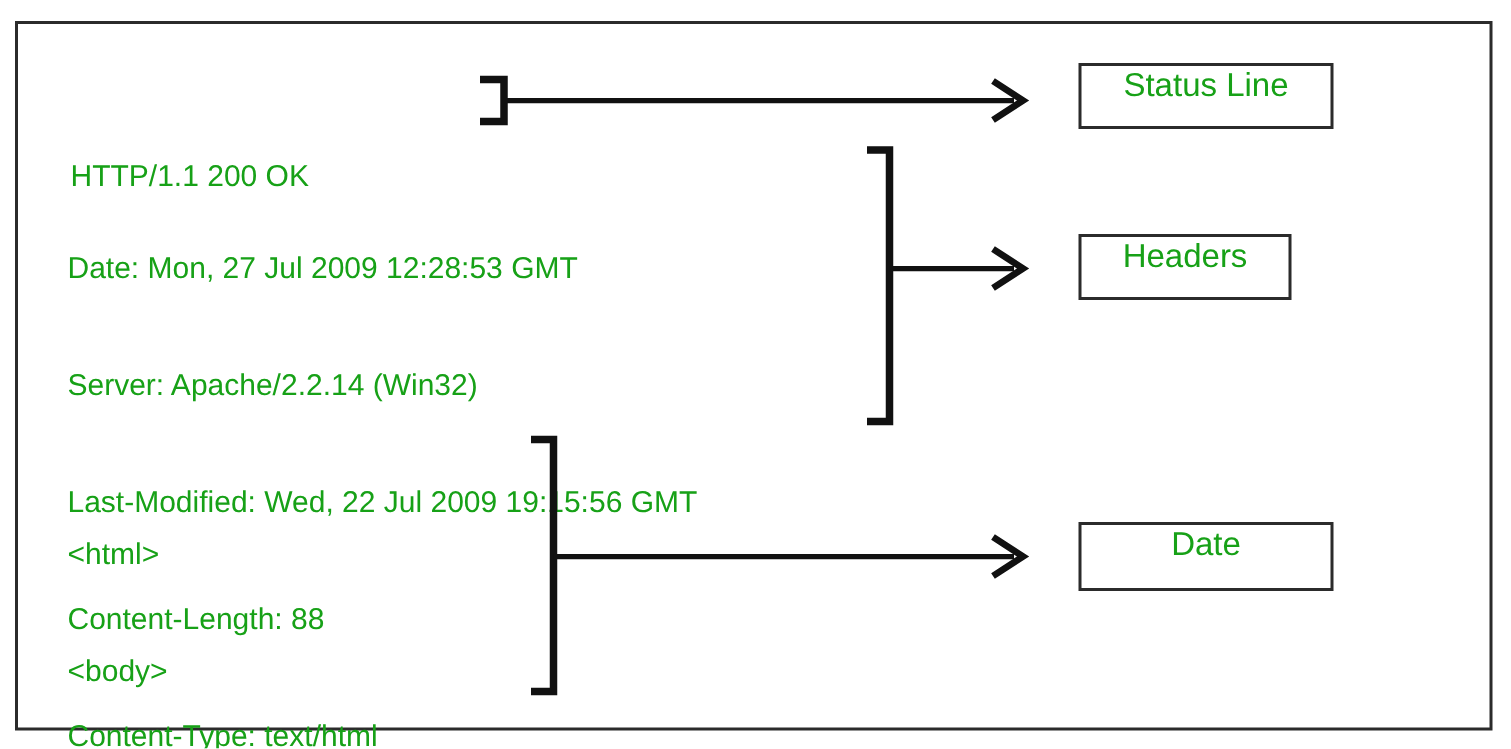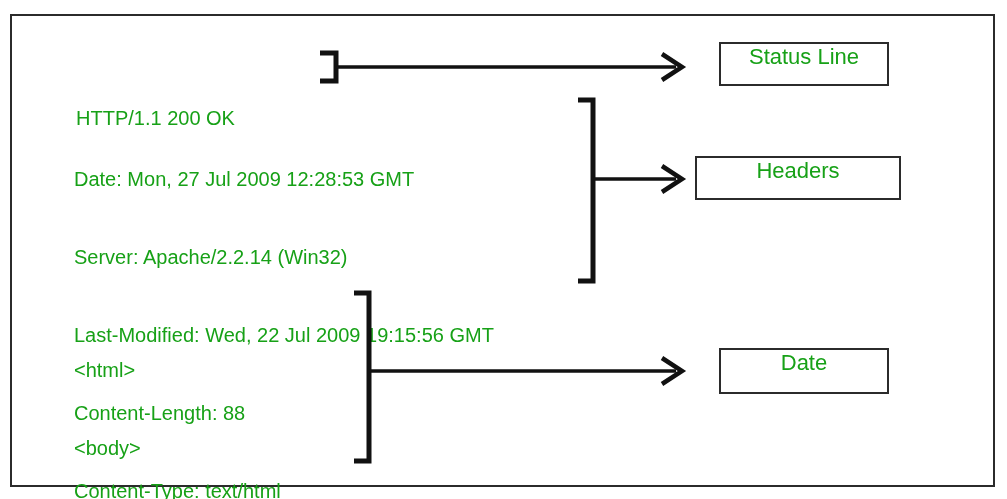--- a/index.html
+++ b/index.html
@@ -27,21 +27,20 @@
     background: #ffffff;
   }
   
   .text-block {
     position: absolute;
     color: #17a117;
     font-size: 20px;
     line-height: 26px;
     white-space: pre;
     letter-spacing: 0px;
-    margin-left: 29px;
   }
   .text-line {
     display: block;
     height: 26px;
   }
   #status-line-text { left: 47px; top: 53px; }
   #headers-text     { left: 45px; top: 114px; }
   #body-text        { left: 45px; top: 305px; }
 
   
@@ -51,21 +50,21 @@
     box-sizing: border-box;
     background: #ffffff;
     color: #17a117;
     font-size: 22px;
     display: flex;
     align-items: flex-start;
     justify-content: center;
     text-align: center;
   }
   #box-status  { left: 719px; top: 42px;  width: 170px; height: 44px; }
-  #box-headers { left: 695px; top: 156px; width: 206px; height: 44px; }
+  #box-headers { left: 719px; top: 156px; width: 142px; height: 44px; }
   #box-body    { left: 719px; top: 348px; width: 170px; height: 46px; }
 
   
   #lines {
     position: absolute;
     left: 0;
     top: 0;
     width: 1007px;
     height: 499px;
     pointer-events: none;

